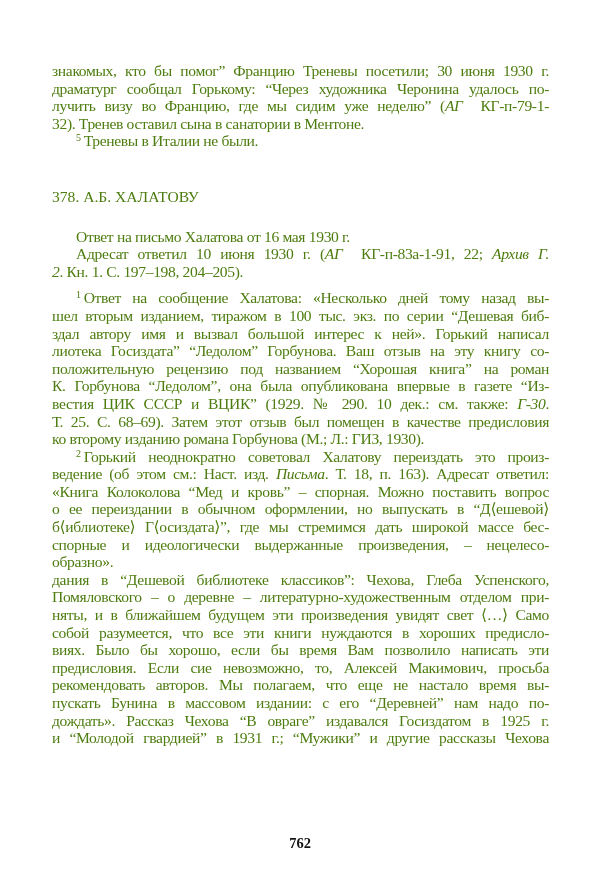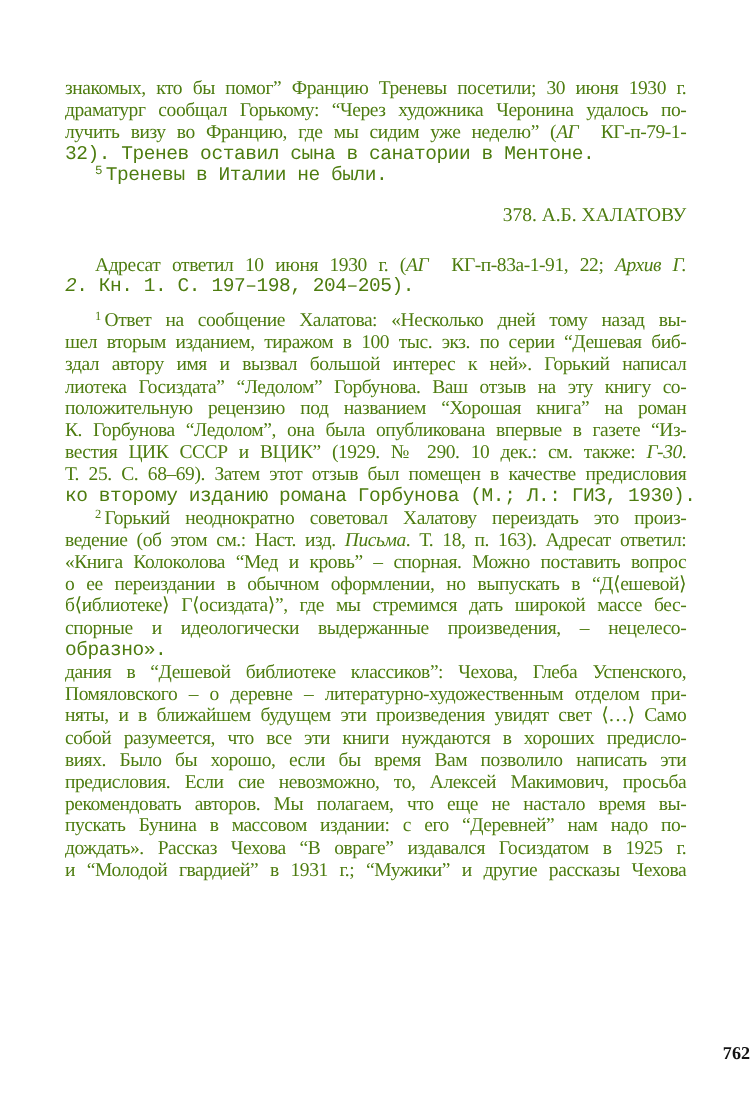--- a/index.html
+++ b/index.html
@@ -7,31 +7,31 @@
   .page {
     position: absolute; left: 52px; top: 62px; width: 497px;
     font-family: "Liberation Serif", "DejaVu Serif", serif;
     font-size: 15.6px; color: #4d7c0f;
     letter-spacing: -0.35px;
   }
   .ln {
     display: block; height: 17.6px; line-height: 17.6px;
     white-space: nowrap; text-align: justify; text-align-last: justify;
   }
-  .ln.last { text-align-last: left; font-family: Liberation Mono, monospace; }
+  .ln.last { text-align-last: left; }
   .ind { padding-left: 24px; }
   .heading {
-    display: block; text-align: right; height: 17.6px; line-height: 17.6px;
-    margin-top: 14px; margin-bottom: 22px; letter-spacing: 0;
+    display: block; text-align: left; height: 17.6px; line-height: 17.6px;
+    margin-top: 38px; margin-bottom: 22px; letter-spacing: 0;
   }
   .gap { display: block; height: 9px; }
   sup { font-size: 10px; line-height: 0; vertical-align: 5px; margin-right: 3px; }
   i { font-style: italic; }
   .pagenum {
-    position: absolute; left: 0; width: 600px; top: 835px; text-align: right;
+    position: absolute; left: 0; width: 600px; top: 835px; text-align: center;
     font-family: "Liberation Serif", serif; font-weight: bold; font-size: 14.5px; color: #141414;
   }
 </style>
 </head>
 <body>
 
 <div class="page">
 
   <div>
     <span class="ln">знакомых, кто бы помог”  Францию Треневы посетили; 30 июня 1930 г.</span>
@@ -40,20 +40,21 @@
     <span class="ln last">32). Тренев оставил сына в санатории в Ментоне.</span>
   </div>
 
   <div>
     <span class="ln last ind"><sup>5</sup><span>Треневы в Италии не были.</span></span>
   </div>
 
   <div class="heading">378. А.Б. ХАЛАТОВУ</div>
 
   <div>
+    <span class="ln last ind">Ответ на письмо Халатова от 16 мая 1930 г.</span>
     <span class="ln ind"><span>Адресат ответил 10 июня 1930 г. (</span><i>АГ</i><span style="white-space:pre">  КГ-п-83а-1-91, 22; </span><i>Архив Г.</i></span>
     <span class="ln last"><i>2</i><span>. Кн. 1. С. 197–198, 204–205).</span></span>
   </div>
 
   <span class="gap"></span>
 
   <div>
     <span class="ln ind"><sup>1</sup><span>Ответ на сообщение Халатова: «Несколько дней тому назад вы-</span></span>
     <span class="ln">шел вторым изданием, тиражом в 100 тыс. экз. по серии “Дешевая биб-</span>
     <span class="ln">здал автору имя и вызвал большой интерес к ней». Горький написал</span>

